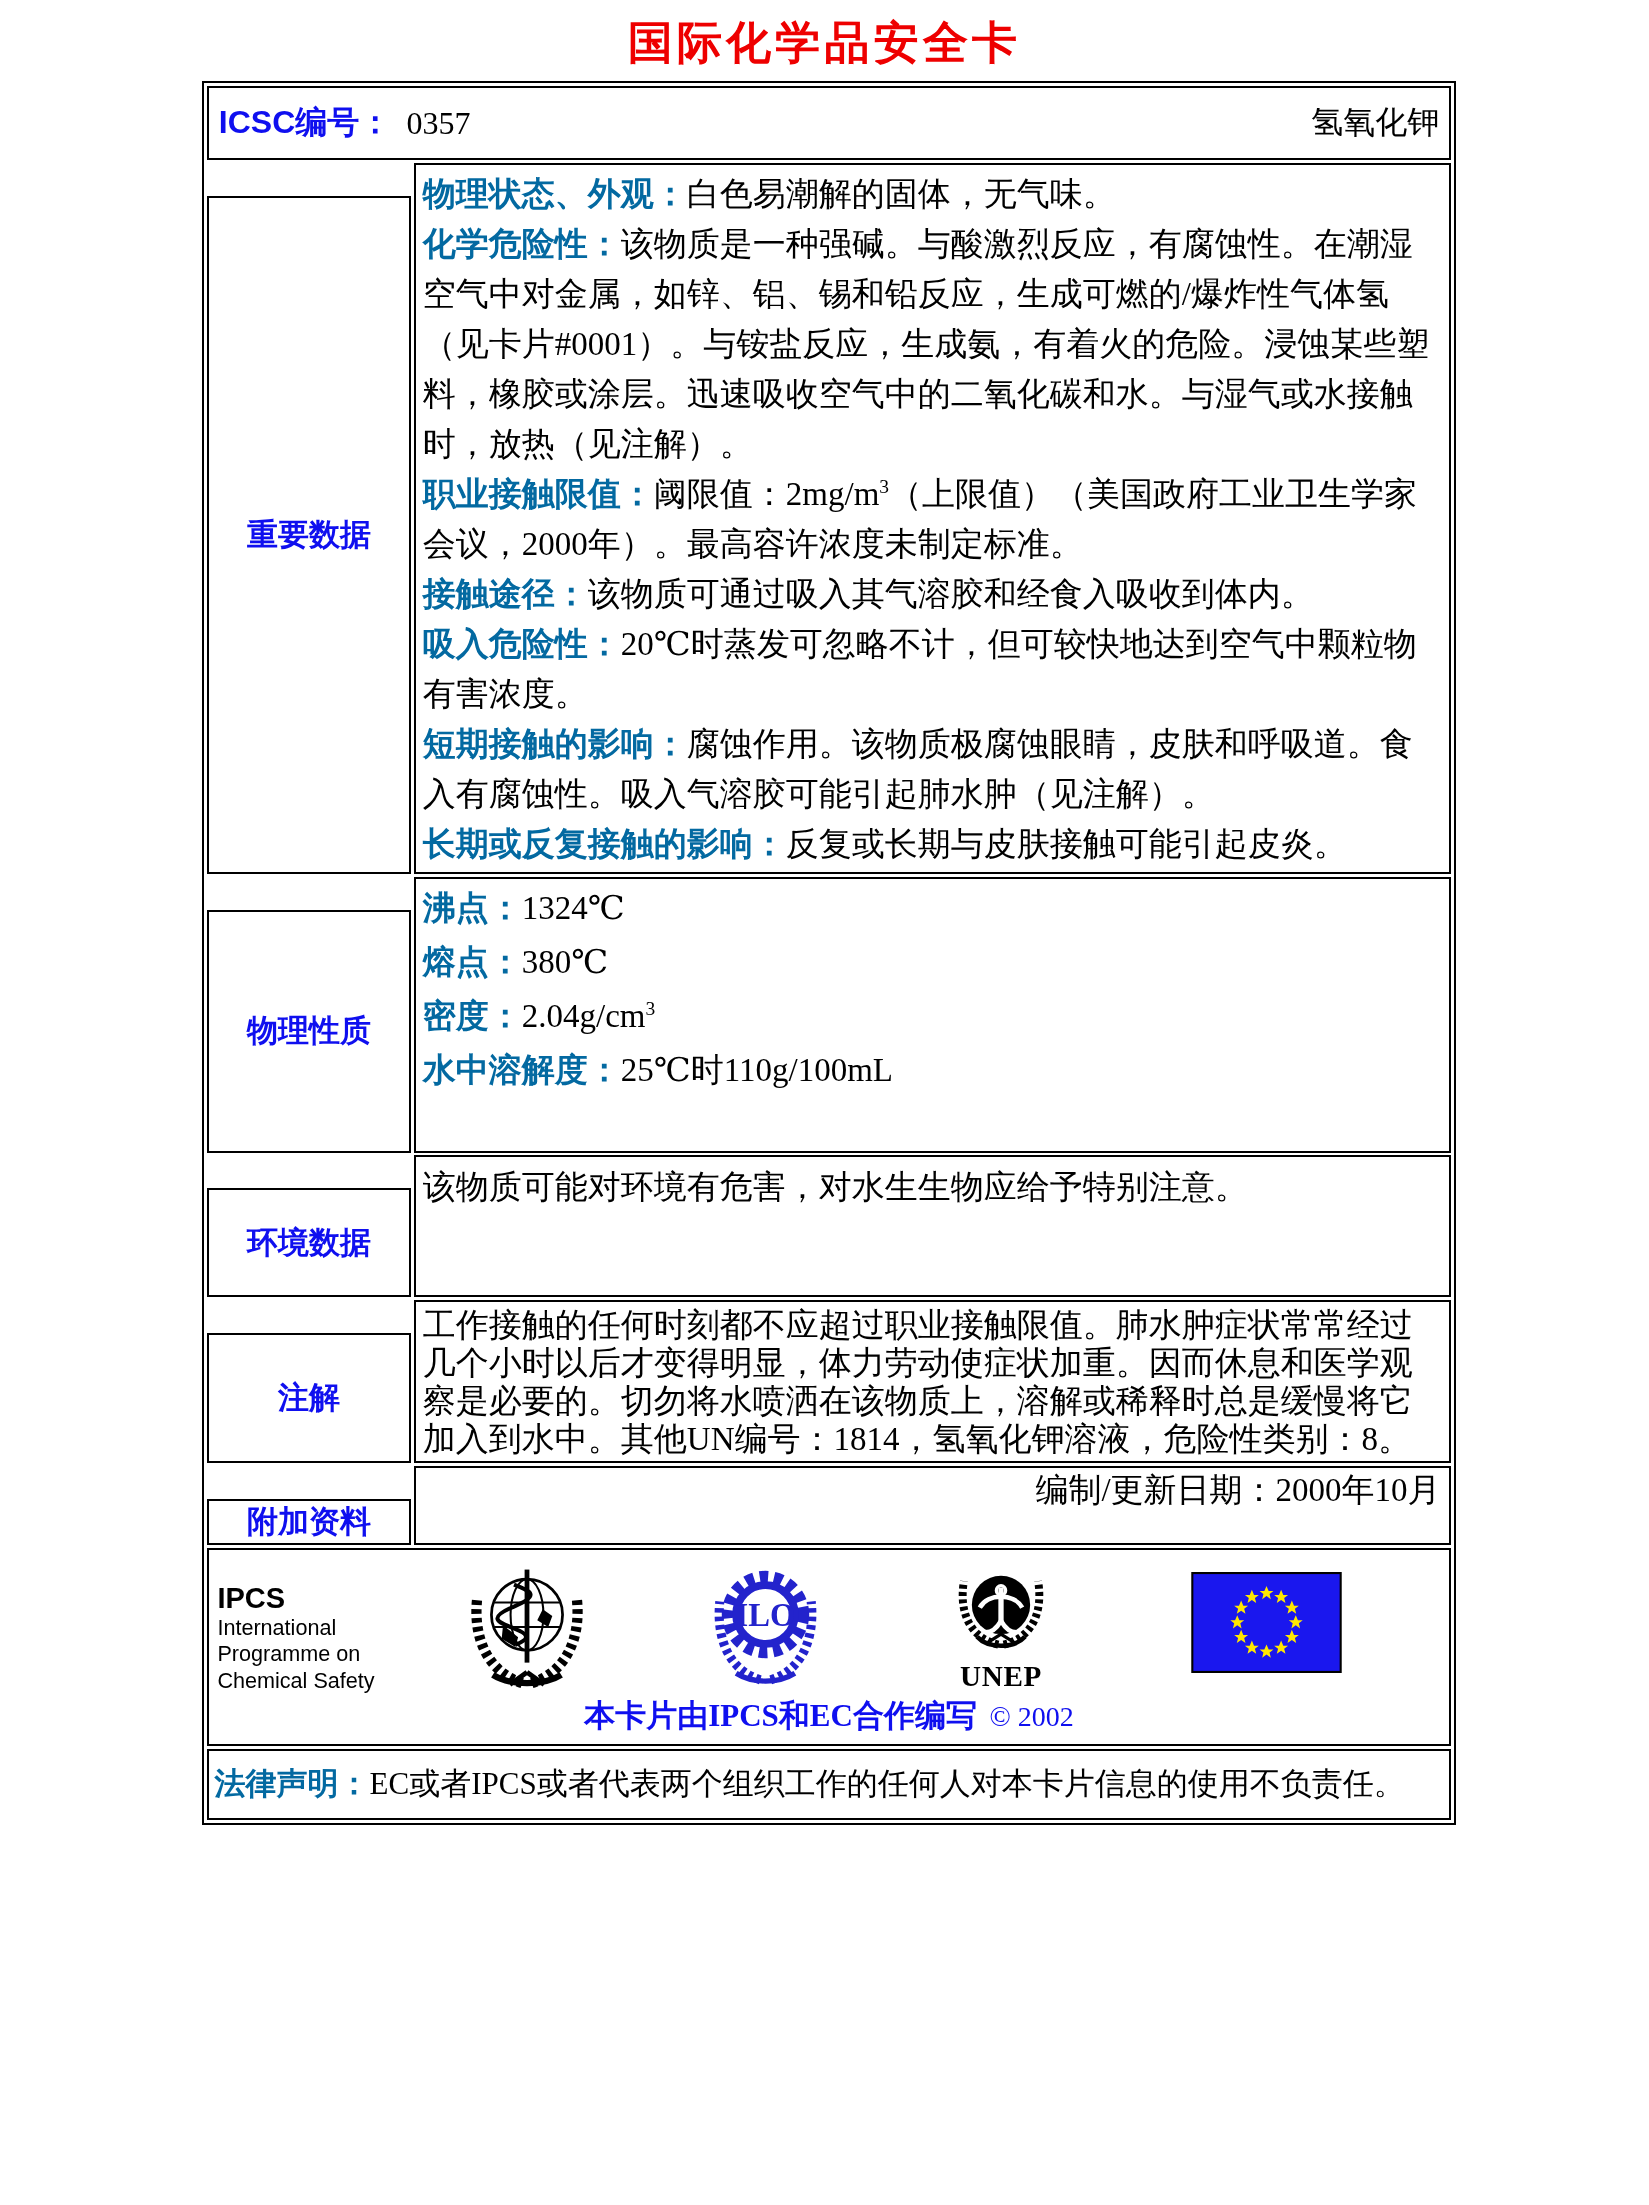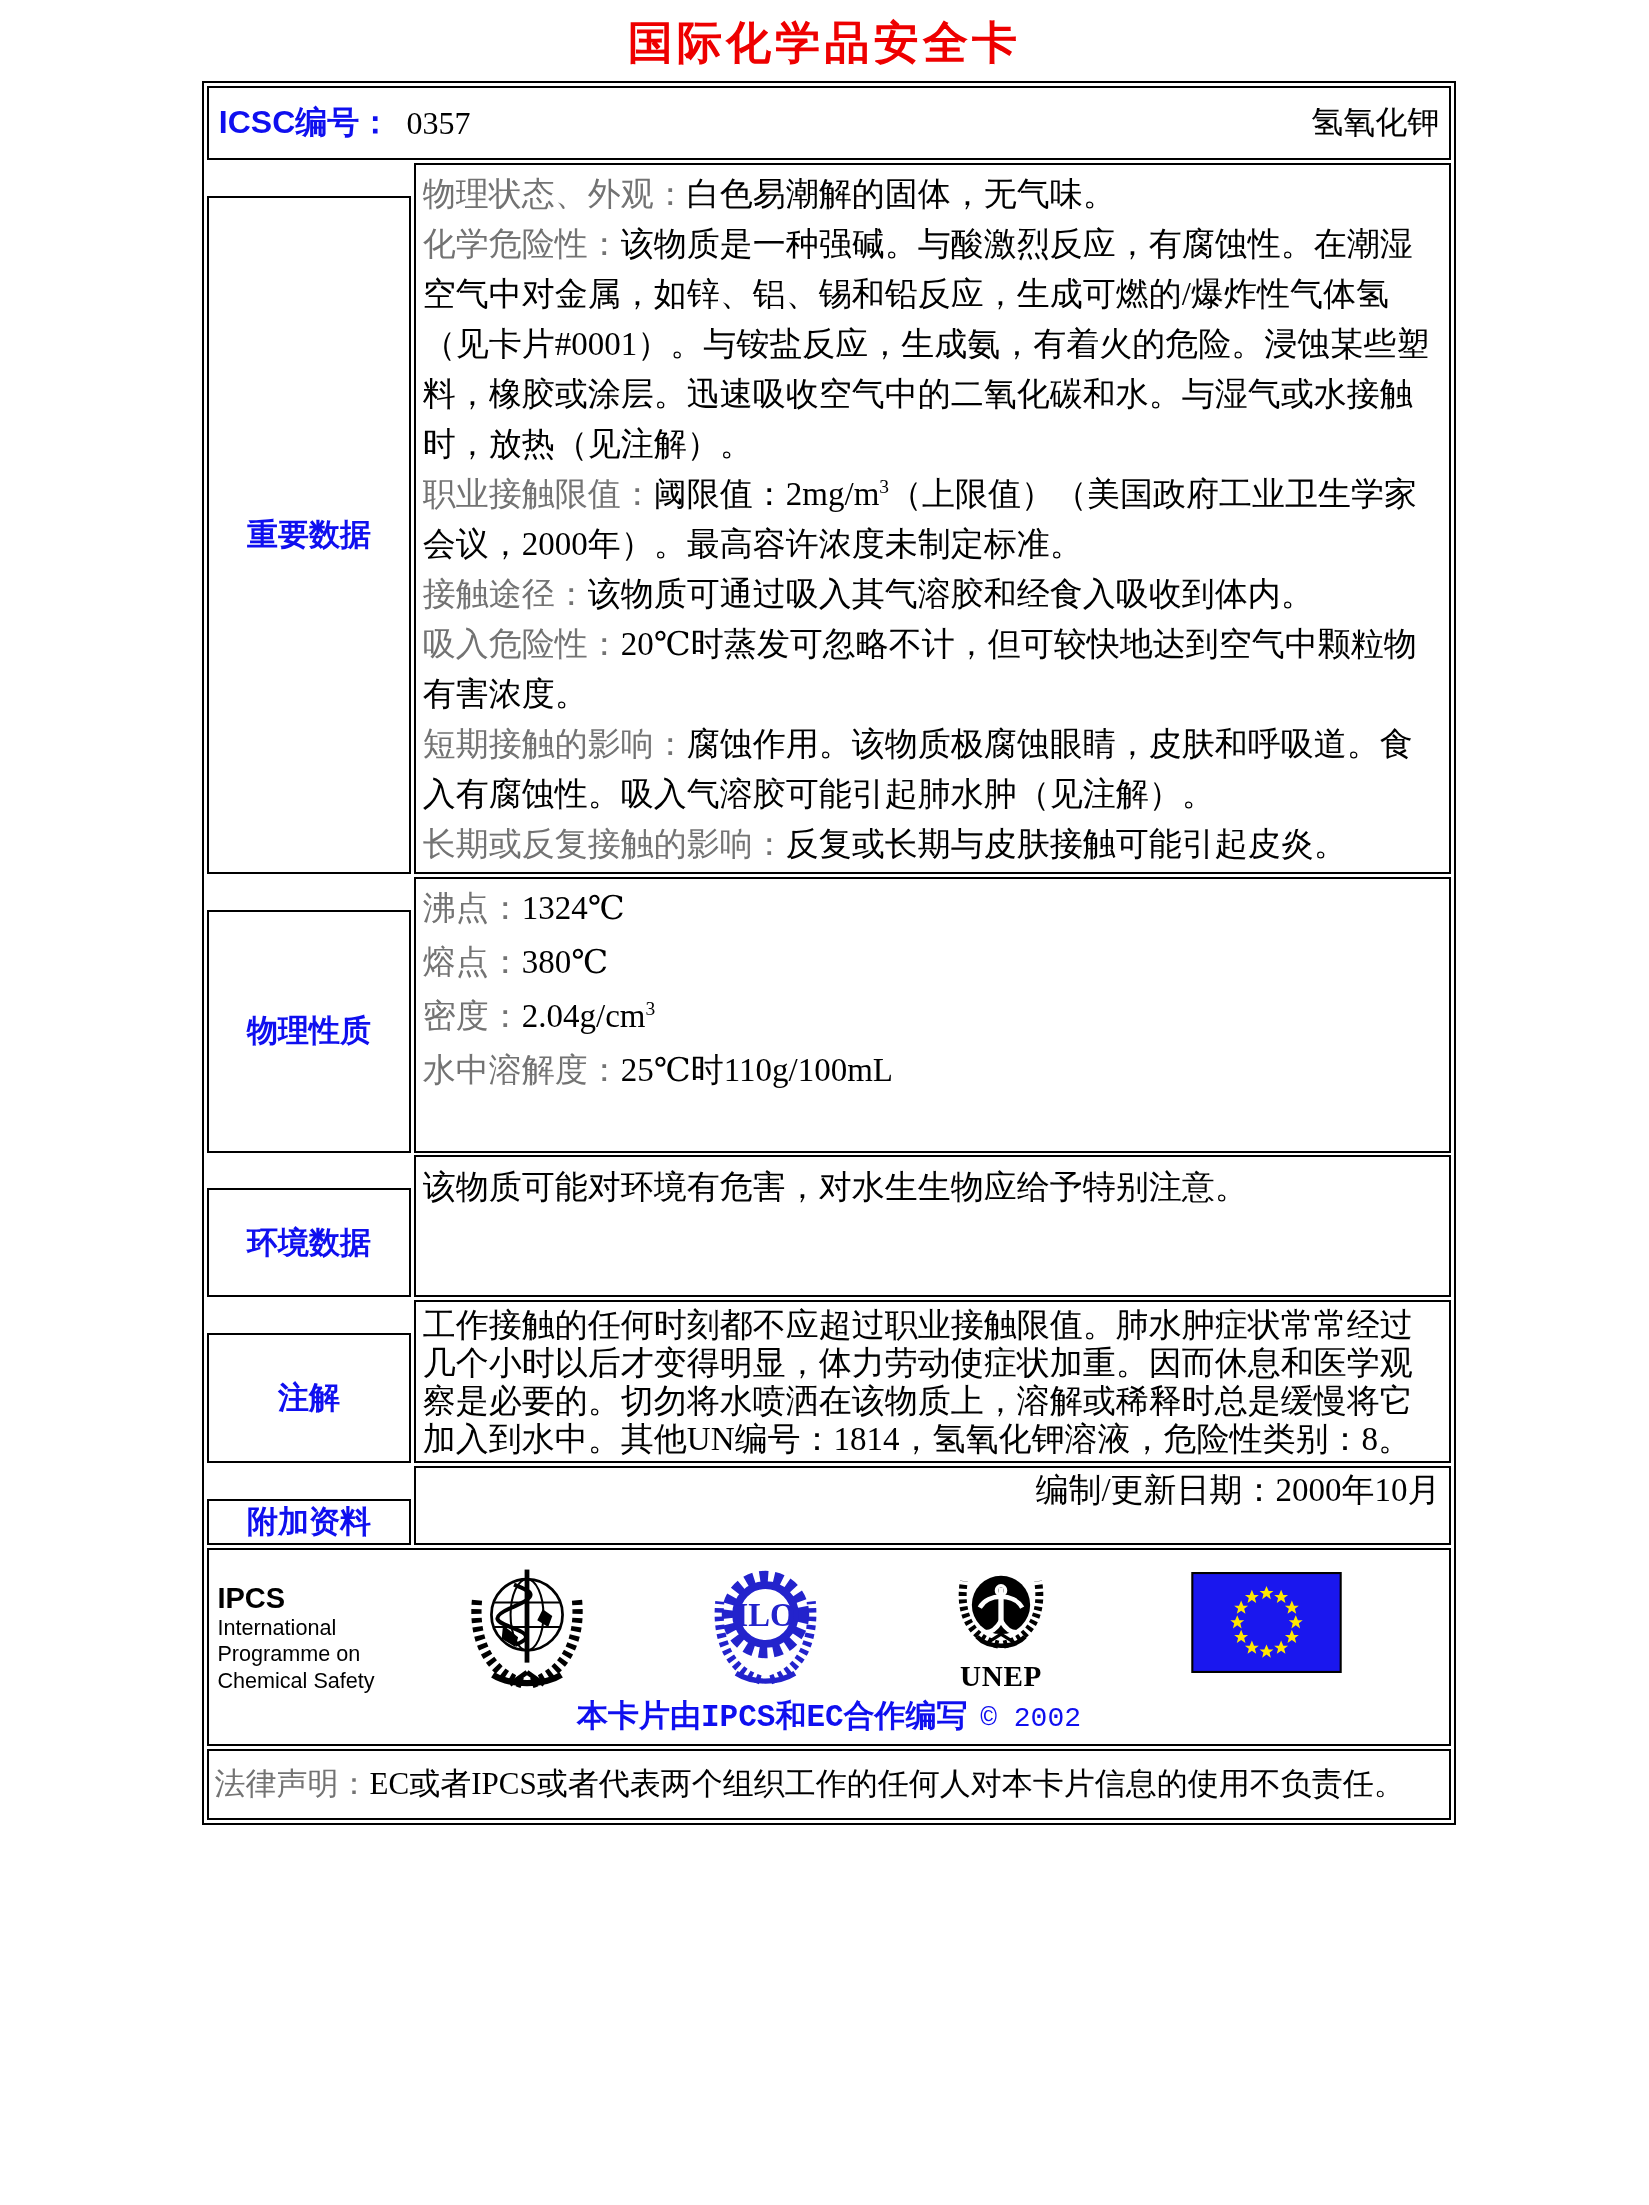--- a/index.html
+++ b/index.html
@@ -21,35 +21,35 @@
        padding:0 9.8px;font-size:32px;}
   .hdr-left{display:flex;align-items:center;}
   .hblue{color:#0f0fef;font-family:"Liberation Sans","DejaVu Sans",sans-serif;font-weight:bold;}
   .hnum{margin-left:15.3px;}
   .r-important .content-cell{min-height:706px;}
   .r-physical .content-cell{min-height:276px;}
   .r-env .content-cell{min-height:142px;}
   .r-notes .content-cell{min-height:162px;line-height:38px;}
   .r-addl .content-cell{min-height:45px;padding-top:2.8px;line-height:38px;text-align:right;}
   .field{margin:0;}
-  .flabel{color:#737373;font-family:"Liberation Sans","DejaVu Sans",sans-serif;font-weight:normal;}
+  .flabel{color:#0369a1;font-family:"Liberation Sans","DejaVu Sans",sans-serif;font-weight:bold;}
   sup{font-size:19.5px;line-height:0;vertical-align:super;}
   .phys-field{margin-bottom:4.2px;}
   .logos-cell{position:relative;min-height:198px;}
   .ipcs-block{position:absolute;left:8.4px;top:32px;
        font-family:"Liberation Sans","DejaVu Sans",sans-serif;}
   .ipcs-title{font-weight:bold;font-size:29px;line-height:33px;}
   .ipcs-sub{font-size:21.6px;line-height:26.5px;}
   .logo{position:absolute;}
   .logo-who{left:253px;top:10.5px;}
   .logo-ilo{left:491px;top:11px;}
   .logo-unep{left:739px;top:8.4px;}
   .logo-eu{left:982px;top:22px;}
   .credit{position:absolute;left:0;bottom:7px;width:100%;text-align:center;color:#0f0fef;
-          font-weight:bold;font-size:31px;font-family:Liberation Mono, monospace;}
+          font-weight:bold;font-size:31px;}
   .credit-year{font-weight:normal;font-size:28px;margin-left:12.6px;}
   .legal{min-height:71px;display:flex;align-items:center;padding:0 5.6px;font-size:31px;}
   .legal .flabel{font-size:31px;}
 </style>
 </head>
 <body>
 
 <div class="page">
 
   <div class="title">国际化学品安全卡</div>

